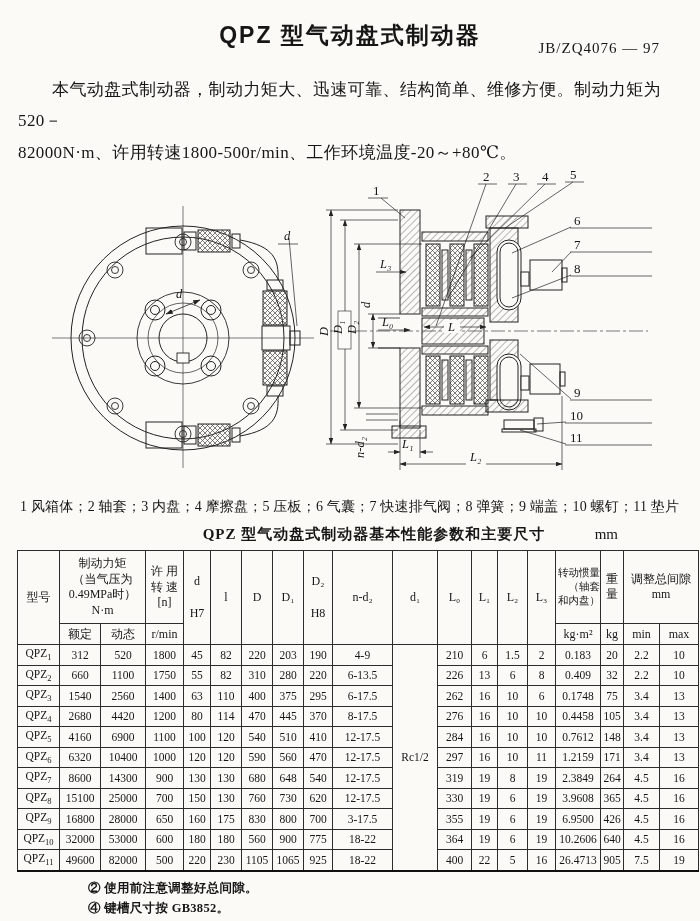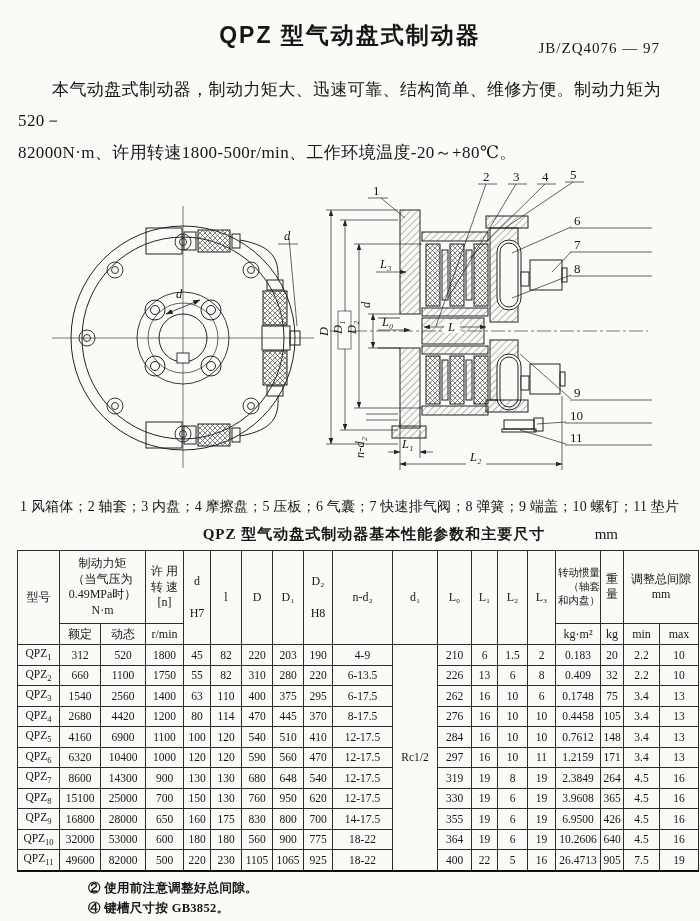--- a/index.html
+++ b/index.html
@@ -478,21 +478,21 @@
         <td>16</td>
       </tr>
       <tr>
         <td>QPZ<sub>8</sub></td>
         <td>15100</td>
         <td>25000</td>
         <td>700</td>
         <td>150</td>
         <td>130</td>
         <td>760</td>
-        <td>950</td>
+        <td>730</td>
         <td>620</td>
         <td>12-17.5</td>
         <td>330</td>
         <td>19</td>
         <td>6</td>
         <td>19</td>
         <td>3.9608</td>
         <td>365</td>
         <td>4.5</td>
         <td>16</td>
@@ -500,21 +500,21 @@
       <tr>
         <td>QPZ<sub>9</sub></td>
         <td>16800</td>
         <td>28000</td>
         <td>650</td>
         <td>160</td>
         <td>175</td>
         <td>830</td>
         <td>800</td>
         <td>700</td>
-        <td>14-17.5</td>
+        <td>3-17.5</td>
         <td>355</td>
         <td>19</td>
         <td>6</td>
         <td>19</td>
         <td>6.9500</td>
         <td>426</td>
         <td>4.5</td>
         <td>16</td>
       </tr>
       <tr>

